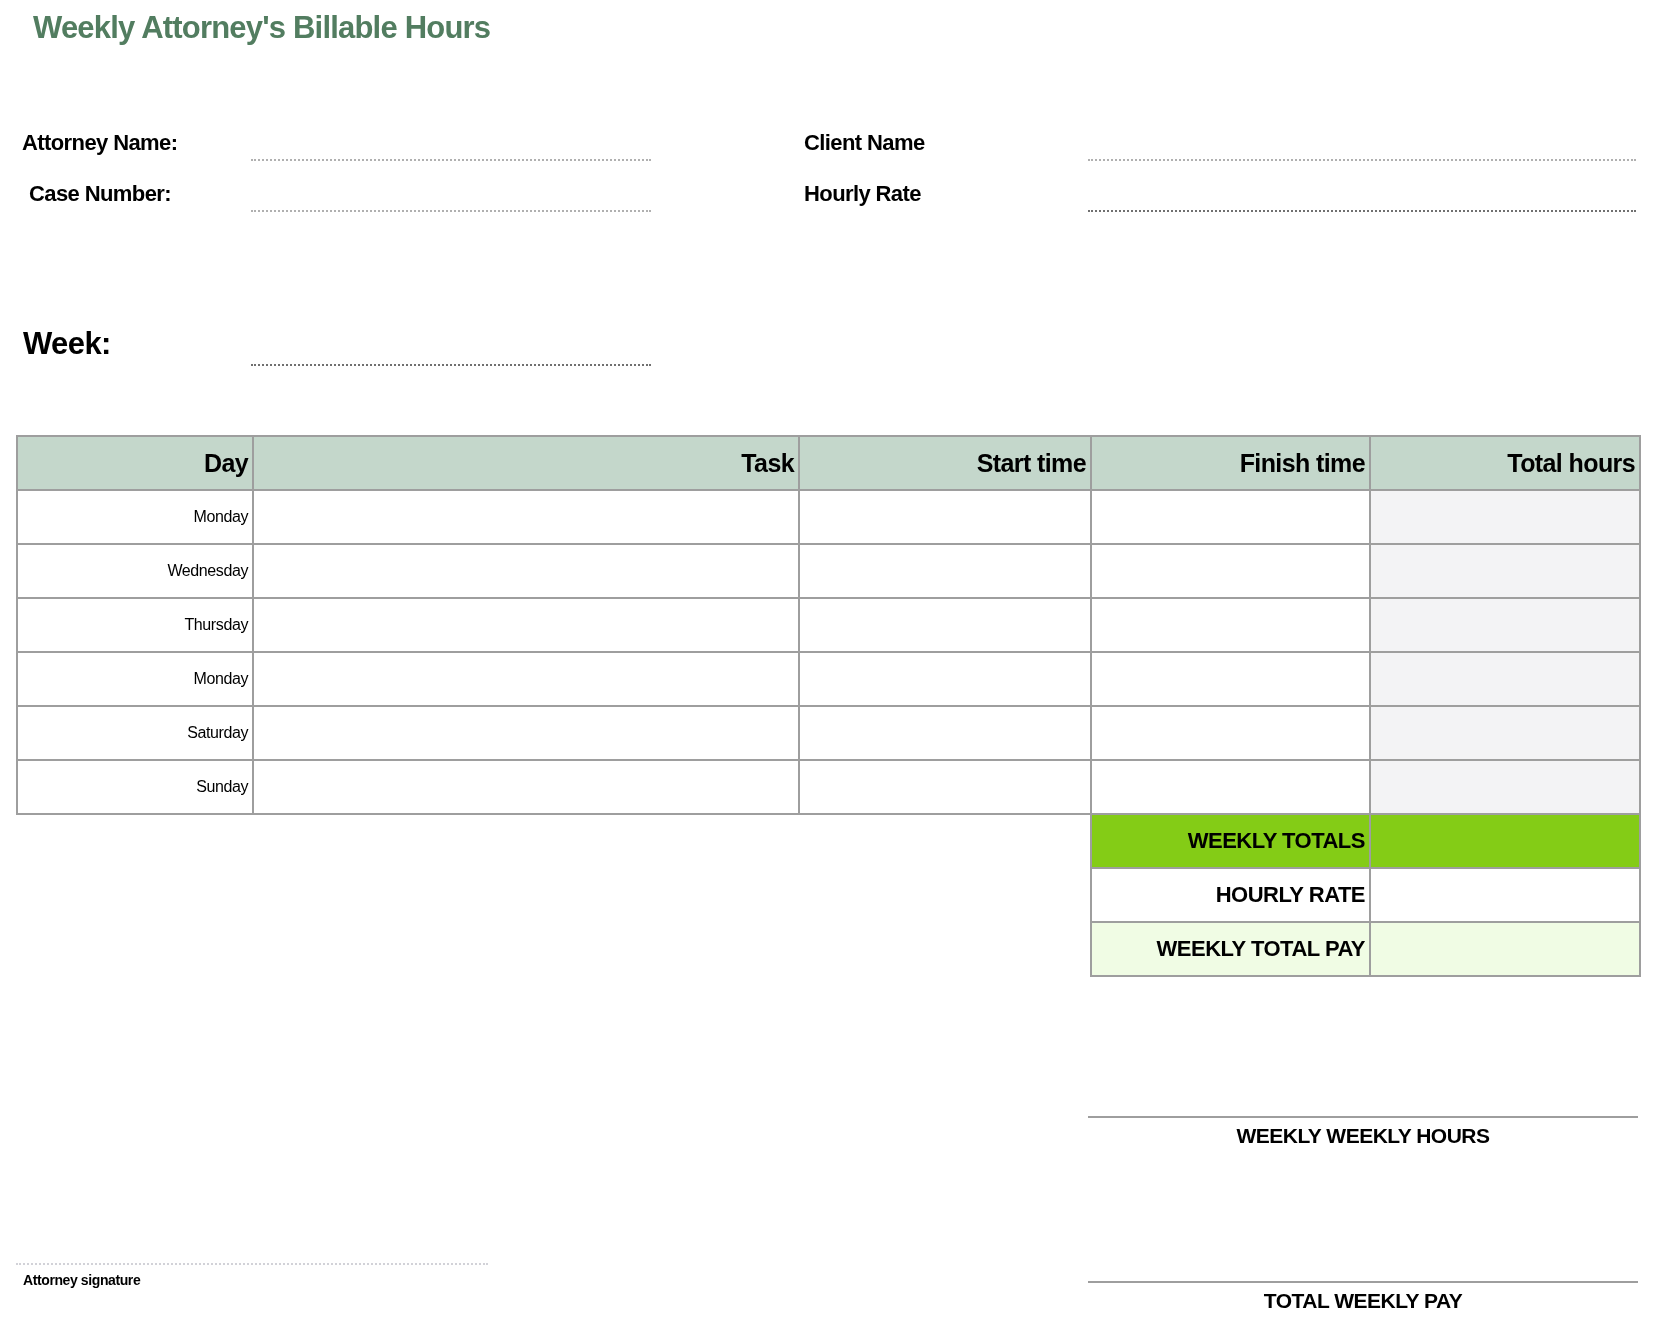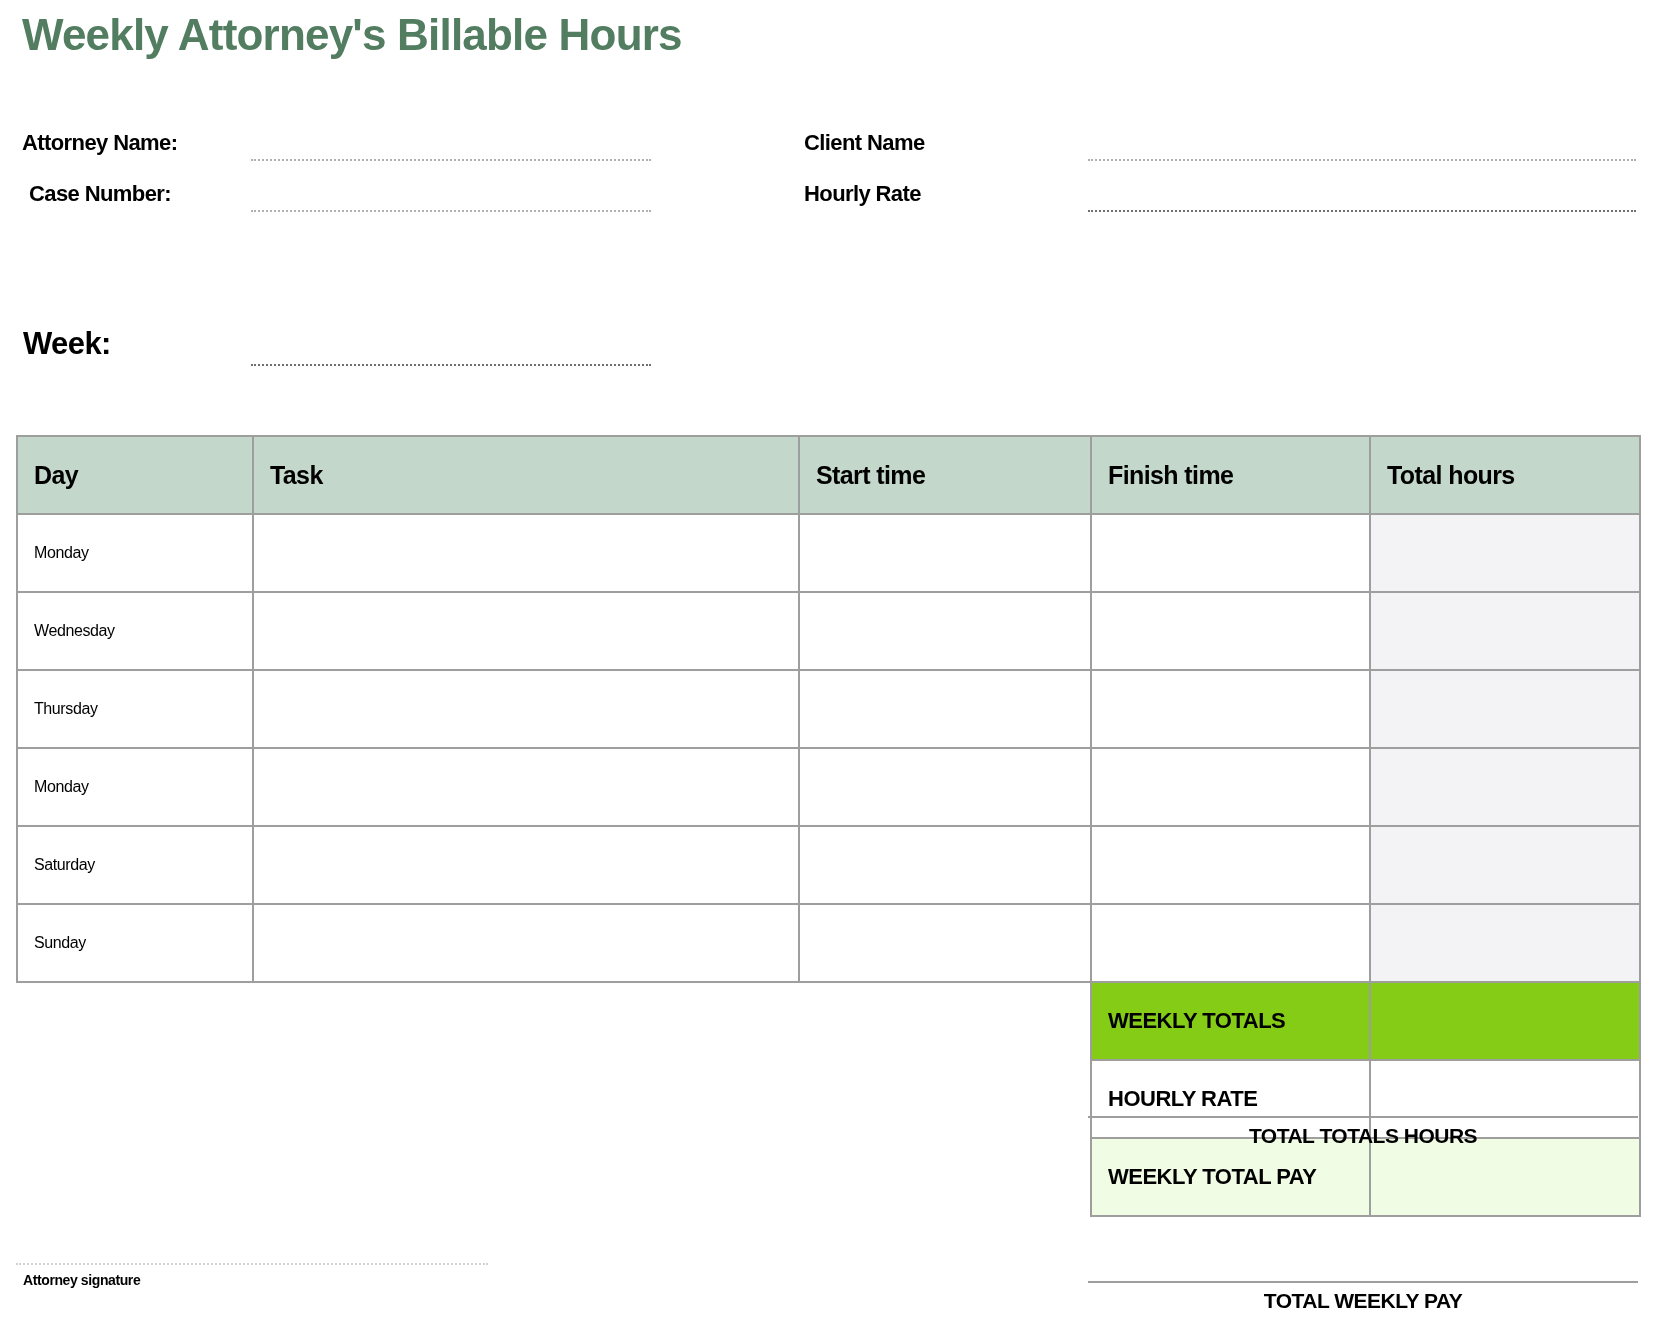--- a/index.html
+++ b/index.html
@@ -10,22 +10,22 @@
     body {
       width: 1660px;
       height: 1326px;
       position: relative;
       overflow: hidden;
       font-family: "Liberation Sans", "DejaVu Sans", sans-serif;
       color: #000;
     }
     .abs { position: absolute; }
     .title {
-      left: 22px; top: 10px;
-      font-size: 44px;
+      left: 33px; top: 10px;
+      font-size: 31px;
       font-weight: bold;
       color: #527d60;
       letter-spacing: -0.8px;
       white-space: nowrap;
     }
     .field-label {
       font-size: 22px;
       font-weight: bold;
       letter-spacing: -0.6px;
       white-space: nowrap;
@@ -44,22 +44,22 @@
     }
     table.hours {
       position: absolute;
       left: 16px; top: 435px;
       border-collapse: collapse;
       table-layout: fixed;
     }
     table.hours td, table.hours th {
       border: 2px solid #9e9e9e;
       height: 44px;
-      padding: 16px;
-      text-align: left;
+      padding: 4px;
+      text-align: right;
       vertical-align: middle;
     }
     table.hours th {
       background: #c4d7cb;
       font-size: 25px;
       font-weight: bold;
       letter-spacing: -0.6px;
     }
     table.hours td.day {
       font-size: 16px;
@@ -195,19 +195,19 @@
     </tr>
     <tr>
       <td class="blank-area-inner" colspan="3"></td>
       <td class="sum-label green">WEEKLY TOTAL PAY</td>
       <td class="green"></td>
     </tr>
   </tbody>
 </table>
 
 <div class="abs summary-line" style="top:1116px;"></div>
-<div class="abs summary-label" style="top:1124px;">TOTAL TOTALS HOURS</div>
+<div class="abs summary-label" style="top:1124px;">WEEKLY WEEKLY HOURS</div>
 
 <div class="abs summary-line" style="top:1281px;"></div>
 <div class="abs summary-label" style="top:1289px;">TOTAL WEEKLY PAY</div>
 
 <div class="abs dotline light" style="left:16px; top:1263px; width:472px;"></div>
 <div class="abs sig-label">Attorney signature</div>
 
 </body></html>

